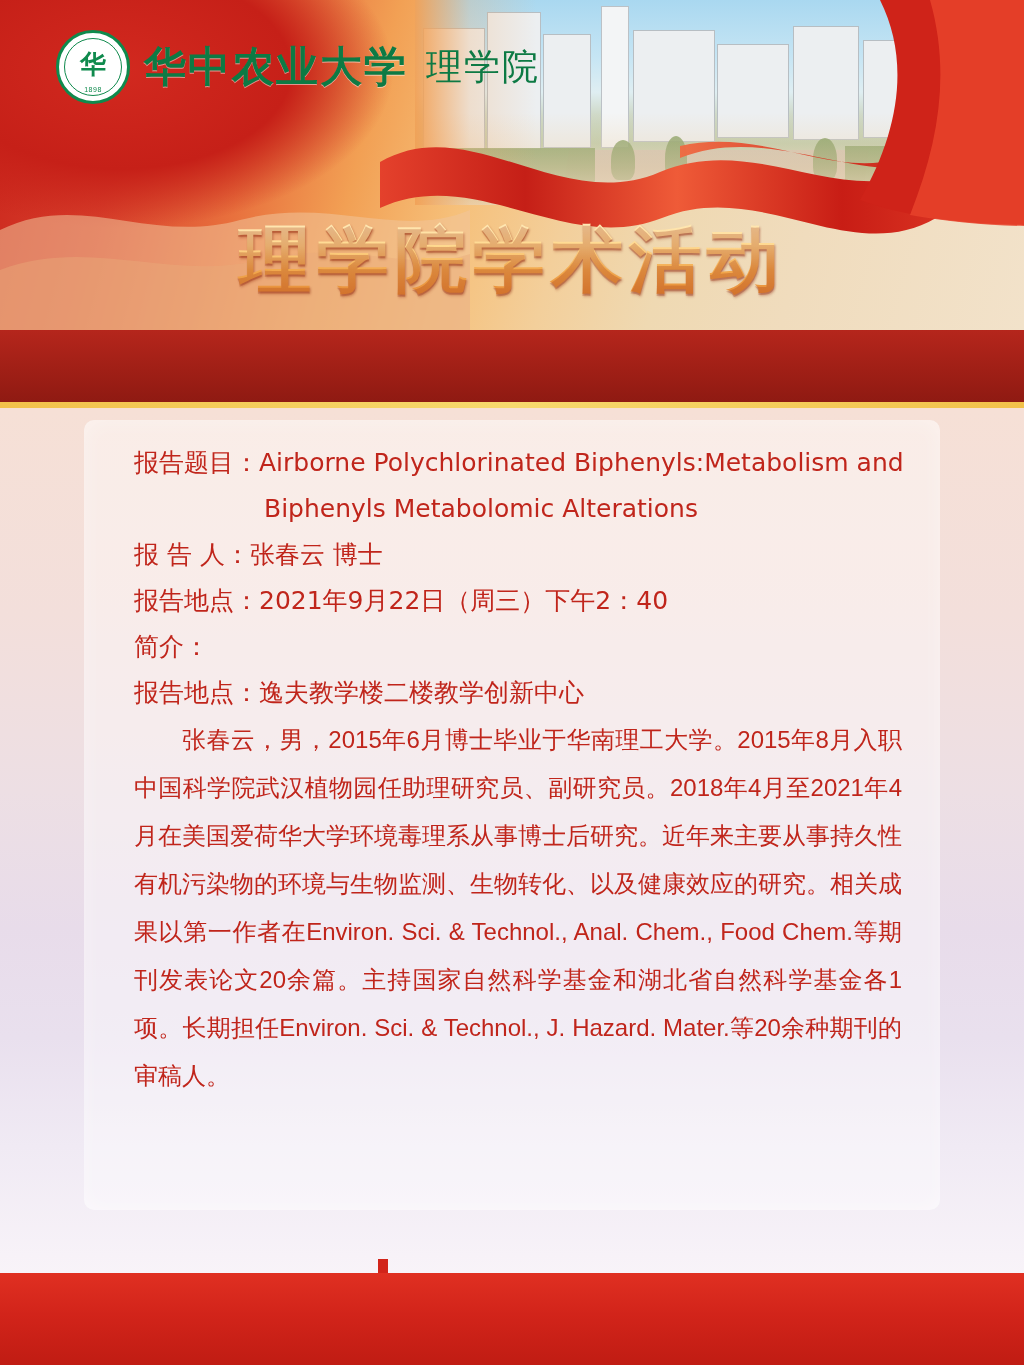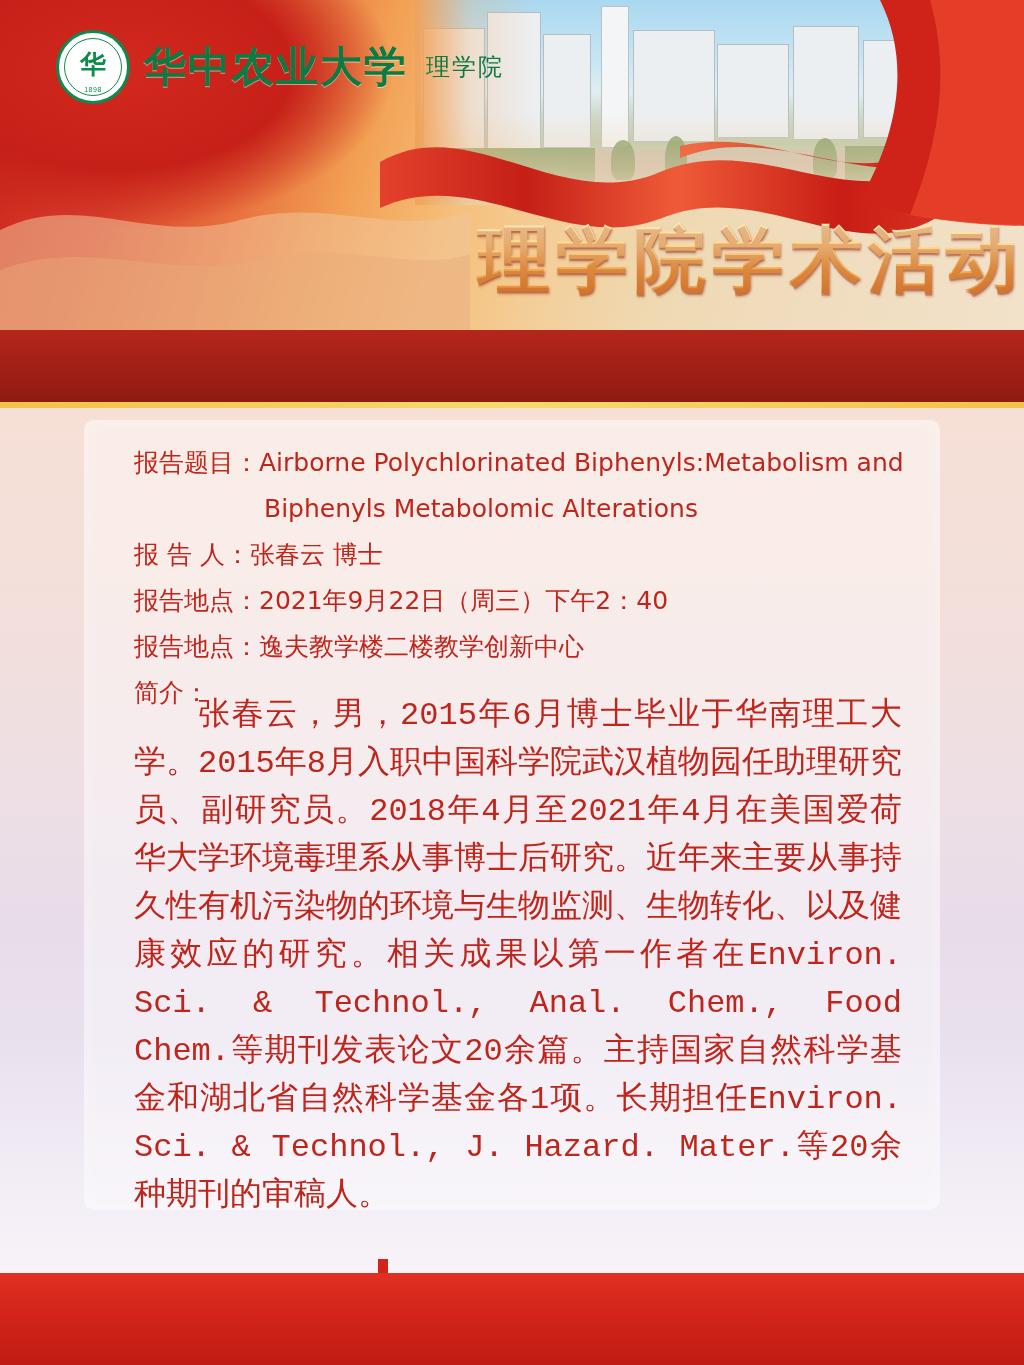--- a/index.html
+++ b/index.html
@@ -127,33 +127,33 @@
     font-family: "DejaVu Serif", "Liberation Serif", serif;
     font-weight: bold;
     font-size: 42px;
     color: #0d7a44;
     letter-spacing: 2px;
     white-space: nowrap;
     text-shadow: 0 1px 0 rgba(255,255,255,0.5);
   }
   .logo-sub {
     font-family: Liberation Sans, sans-serif;
-    font-size: 24px;
+    font-size: 36px;
     color: #0d7a44;
     letter-spacing: 2px;
     white-space: nowrap;
     margin-left: 4px;
   }
 
   
   .main-title {
     position: absolute;
     left: 0; top: 212px;
     width: 1024px;
-    text-align: right;
+    text-align: center;
     z-index: 7;
     font-family: "DejaVu Sans", "Liberation Sans", sans-serif;
     font-weight: bold;
     font-size: 72px;
     letter-spacing: 6px;
     color: #fdd79a;
     background: linear-gradient(to bottom, #fff0c8 0%, #ffd98f 35%, #f2a94e 60%, #e07d2c 100%);
     -webkit-background-clip: text;
     background-clip: text;
     -webkit-text-fill-color: transparent;
@@ -199,28 +199,28 @@
     font-family: "DejaVu Sans", "Liberation Sans", sans-serif;
   }
   .meta-row { display: block; }
   .meta-row .lbl { color: #c0251b; margin-top: 19px; }
   .meta-title-2 {
     display: block;
     padding-left: 130px;
   }
   .intro {
     position: absolute;
-    left: 50px; top: 272px;
+    left: 50px; top: 296px;
     width: 768px;
     color: #c0251b;
-    font-size: 32px;
+    font-size: 24px;
     line-height: 48px;
     text-align: justify;
     text-justify: inter-ideograph;
-    font-family: Liberation Mono, monospace;
+    font-family: Liberation Sans, sans-serif;
   }
   .intro p { margin: 0; text-indent: 2em; }
 
   
   .skyline {
     position: absolute;
     left: 0; bottom: 0;
     width: 1024px; height: 170px;
     z-index: 5;
   }
@@ -330,24 +330,24 @@
       <span class="meta-row">
         <span class="lbl">报告题目：</span><span>Airborne Polychlorinated Biphenyls:Metabolism and</span>
       </span>
       <span class="meta-title-2">Biphenyls Metabolomic Alterations</span>
       <span class="meta-row">
         <span class="lbl">报 告 人：</span><span>张春云  博士</span>
       </span>
       <span class="meta-row">
         <span class="lbl">报告地点：</span><span>2021年9月22日（周三）下午2：40</span>
       </span>
+      <span class="meta-row">简介：</span>
       <span class="meta-row">
         <span class="lbl">报告地点：</span><span>逸夫教学楼二楼教学创新中心</span>
       </span>
-      <span class="meta-row">简介：</span>
     </div>
 
     <div class="intro">
       <p>张春云，男，2015年6月博士毕业于华南理工大学。2015年8月入职中国科学院武汉植物园任助理研究员、副研究员。2018年4月至2021年4月在美国爱荷华大学环境毒理系从事博士后研究。近年来主要从事持久性有机污染物的环境与生物监测、生物转化、以及健康效应的研究。相关成果以第一作者在Environ. Sci. &amp; Technol., Anal. Chem., Food Chem.等期刊发表论文20余篇。主持国家自然科学基金和湖北省自然科学基金各1项。长期担任Environ. Sci. &amp; Technol., J. Hazard. Mater.等20余种期刊的审稿人。</p>
     </div>
   </div>
 
   <div class="skyline">
     <svg width="1024" height="170" viewBox="0 0 1024 170" preserveAspectRatio="none">
       <g fill="#d2241a">

